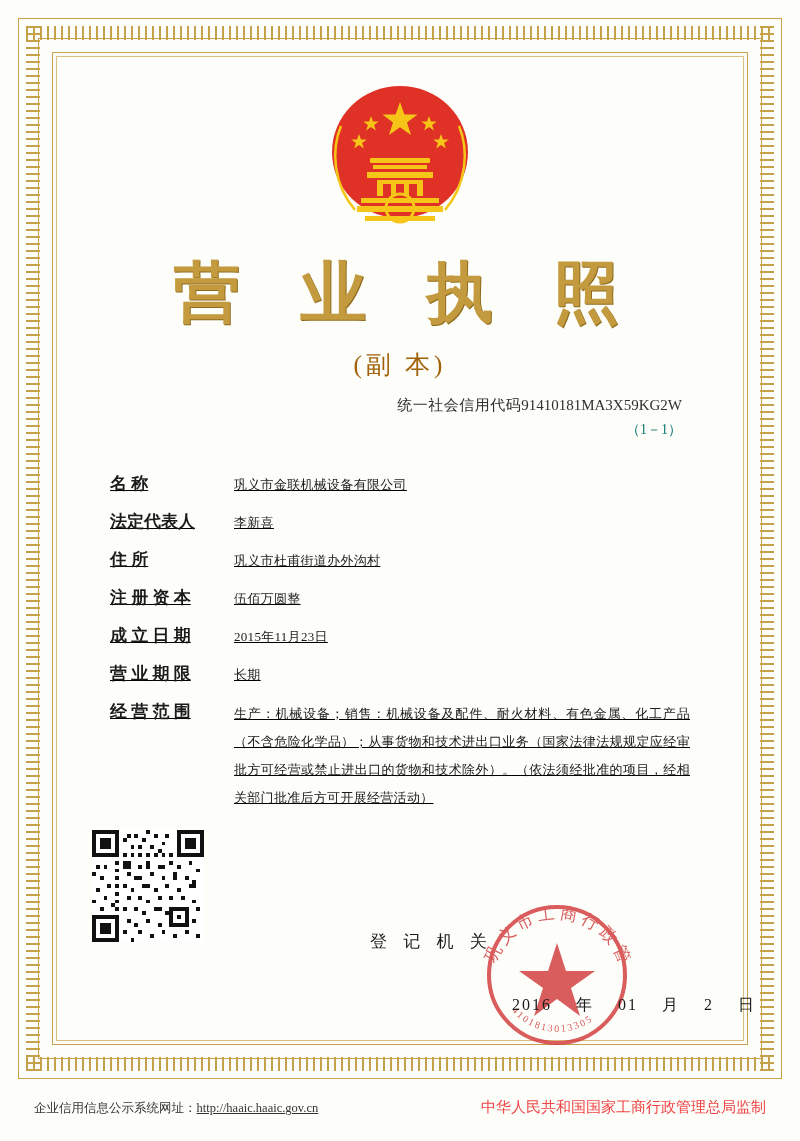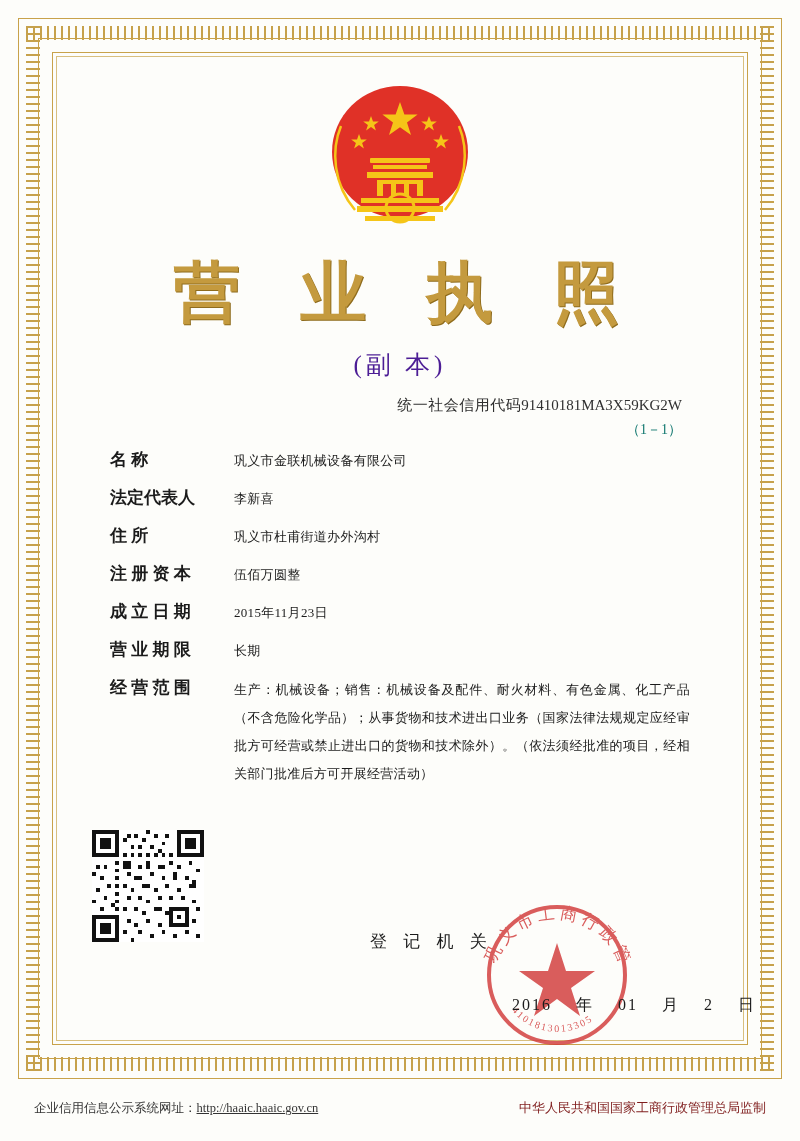--- a/index.html
+++ b/index.html
@@ -111,21 +111,21 @@
     text-shadow: 1px 1px 0 #8f6c1d;
   }
   .subtitle {
     position: absolute;
     top: 348px;
     left: 0;
     width: 800px;
     text-align: center;
     font-size: 25px;
     letter-spacing: 4px;
-    color: #4c1d95;
+    color: #a16207;
     font-family: "Liberation Serif", serif;
   }
 
   
   .credit-code {
     position: absolute;
     top: 396px;
     right: 118px;
     font-size: 15px;
     color: #2f2f2f;
@@ -141,22 +141,23 @@
     top: 421px;
     right: 118px;
     font-size: 14px;
     color: #0f766e;
   }
 
   
   .fields {
     position: absolute;
     left: 110px;
-    top: 448px;
+    top: 472px;
     width: 580px;
+    text-decoration: underline;
   }
   .field-row {
     display: flex;
     align-items: flex-start;
     margin-bottom: 12px;
   }
   .field-label {
     width: 124px;
     flex: 0 0 124px;
     font-size: 17px;
@@ -225,22 +226,22 @@
     bottom: 24px;
     font-size: 12.5px;
     color: #333;
     font-family: "Liberation Serif", serif;
   }
   .footer-left .url { text-decoration: underline; }
   .footer-right {
     position: absolute;
     right: 34px;
     bottom: 24px;
-    font-size: 13px;
-    color: #7f1d1d;
+    font-size: 15px;
+    color: #ef4444;
     text-align: right;
   }
 </style>
 </head>
 <body>
 
 <div class="certificate">
 
   <div class="border-outer"></div>
   <div class="border-meander"></div>

